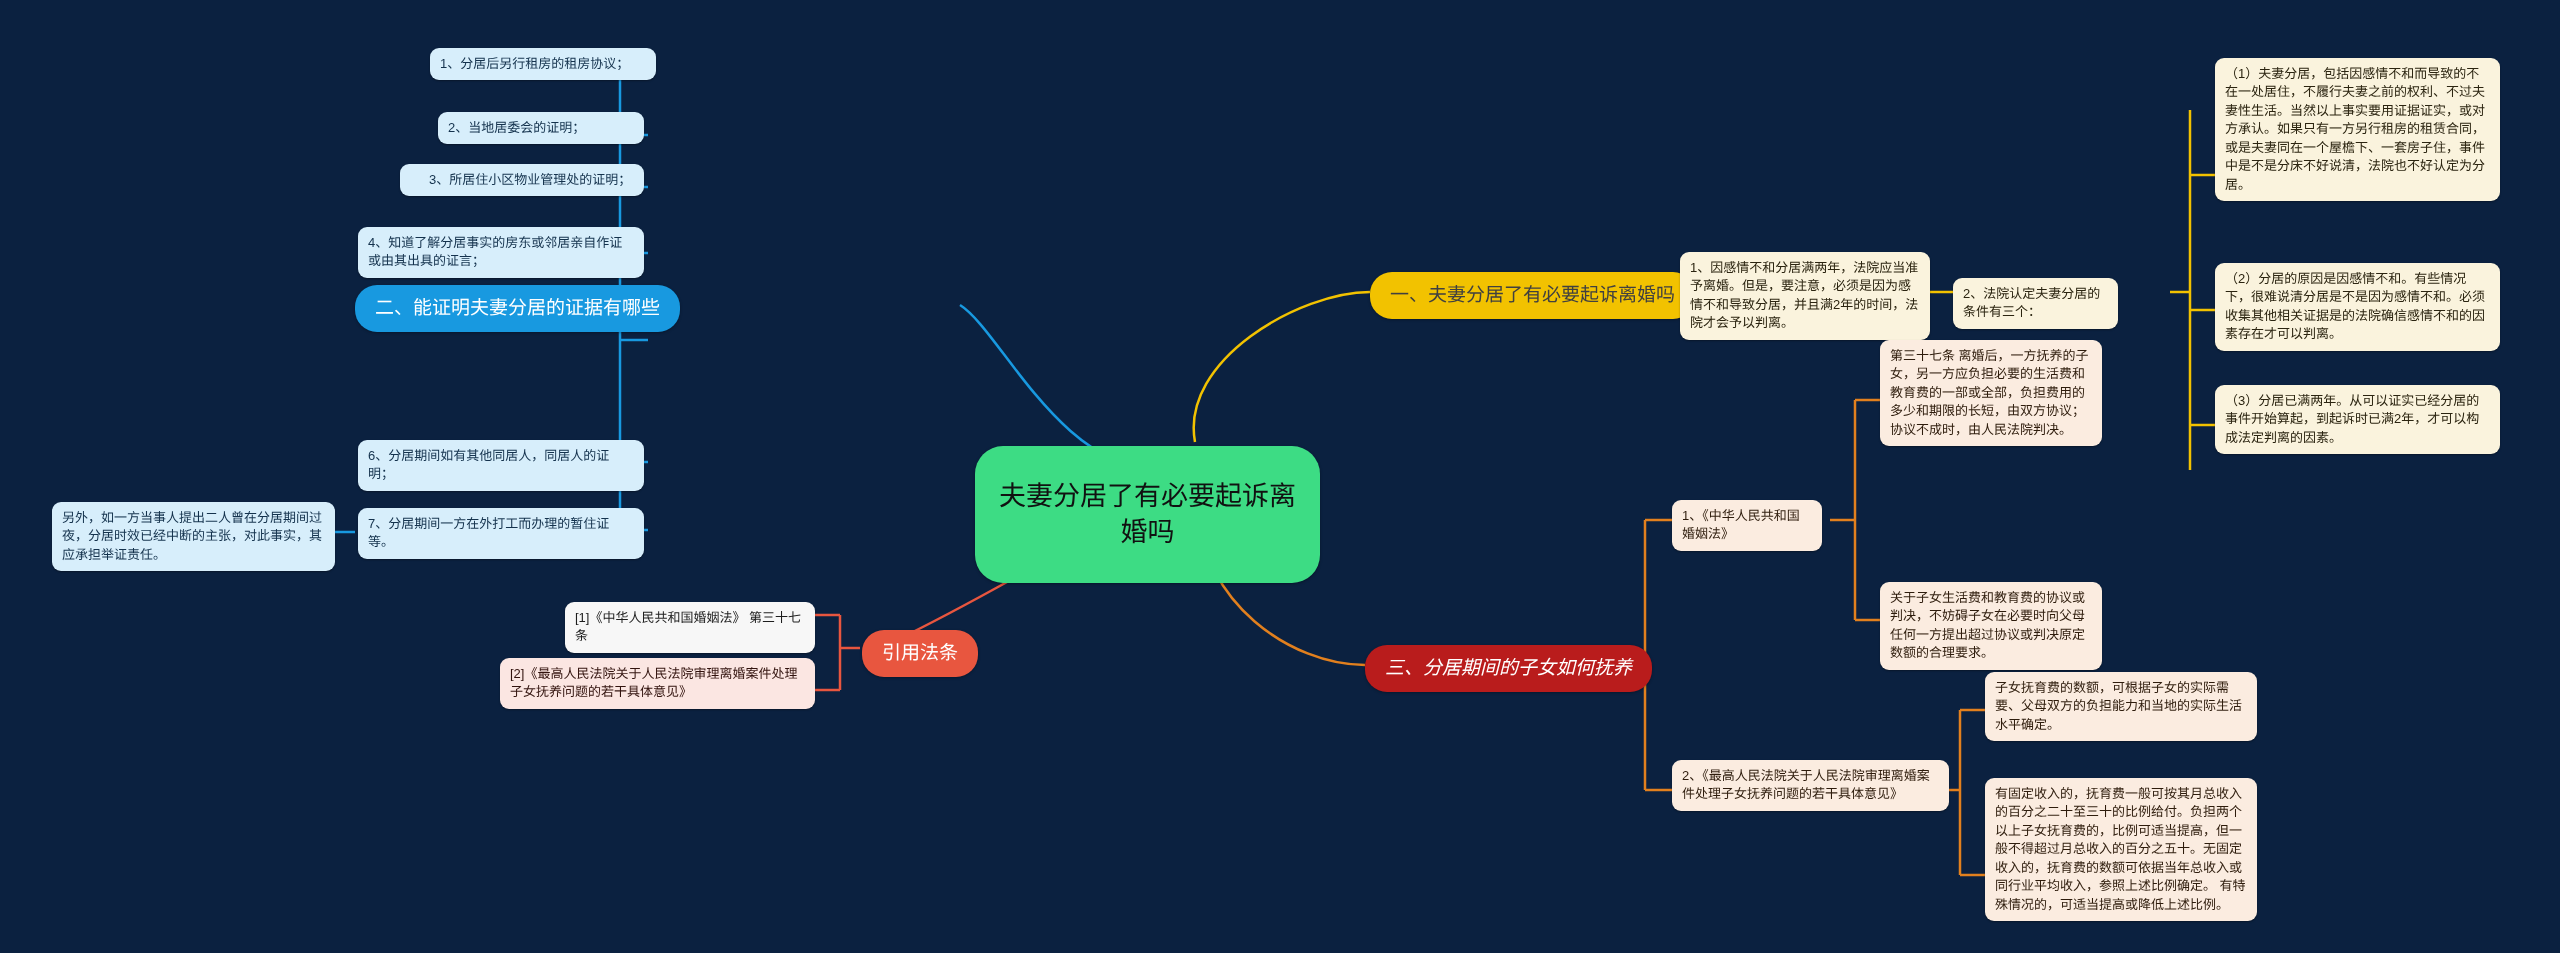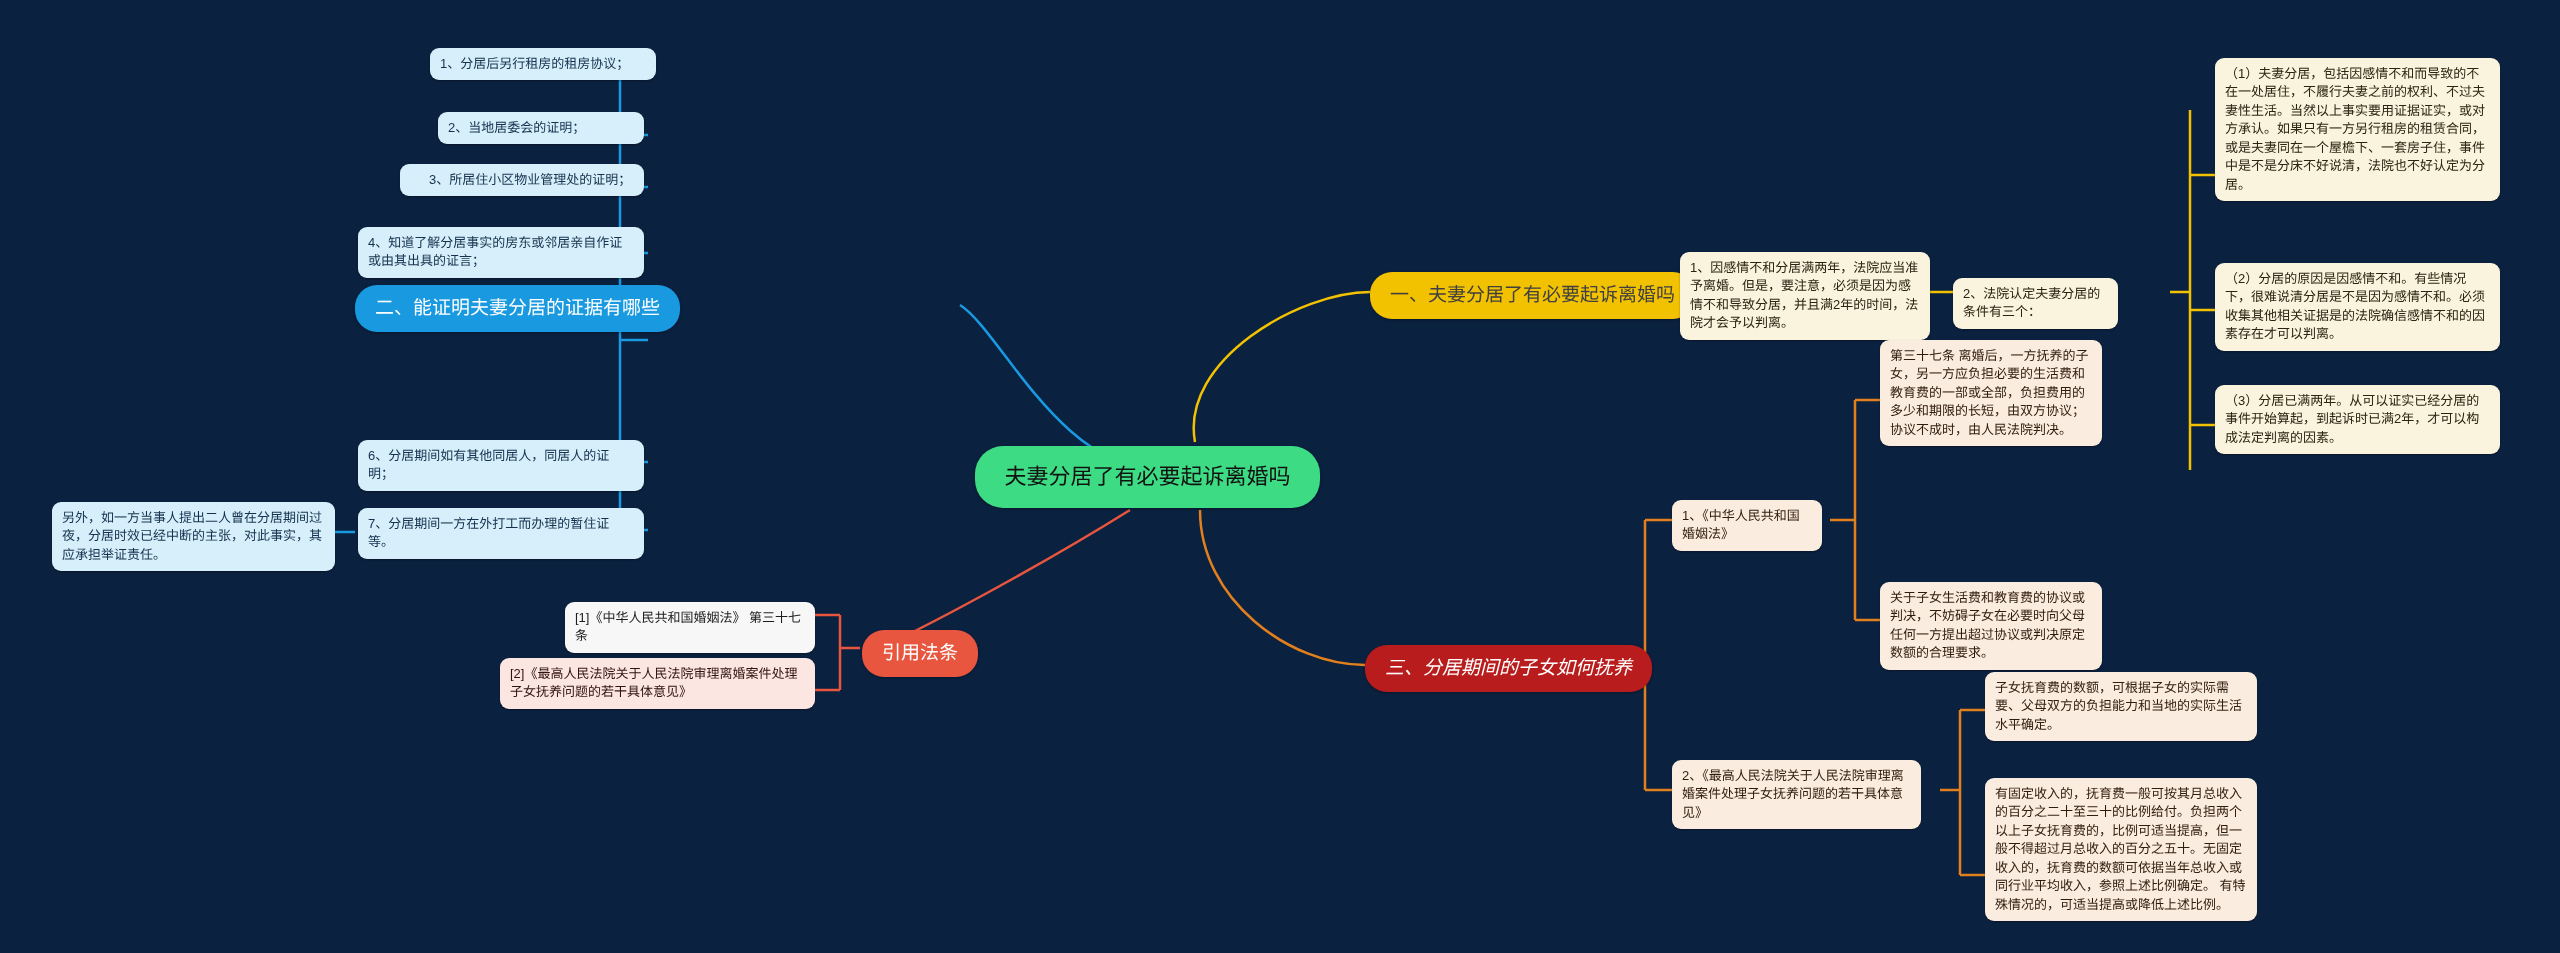--- a/index.html
+++ b/index.html
@@ -37,23 +37,23 @@
     line-height: 1.42;
     white-space: pre-wrap;
     word-break: break-all;
   }
 
   
   .root {
     background: #3ddc84;
     color: #111111;
     border-radius: 28px;
-    font-size: 22px;
+    font-size: 27px;
     text-align: center;
-    padding: 16px 22px;
+    padding: 32px 22px;
     line-height: 1.35;
     box-shadow: 0 1px 3px rgba(0,0,0,.35);
   }
 
   
   .pill {
     border-radius: 22px;
     font-size: 19px;
     padding: 10px 20px;
     text-align: center;
@@ -179,21 +179,21 @@
   <div class="node card yellow" style="left:2215px; top:385px; width:285px;">（3）分居已满两年。从可以证实已经分居的事件开始算起，到起诉时已满2年，才可以构成法定判离的因素。</div>
 
   <div class="node pill orange" style="left:1365px; top:645px;">三、分居期间的子女如何抚养</div>
 
   <div class="node card orange" style="left:1672px; top:500px; width:150px;">1、《中华人民共和国婚姻法》</div>
 
   <div class="node card orange" style="left:1880px; top:340px; width:222px;">第三十七条 离婚后，一方抚养的子女，另一方应负担必要的生活费和教育费的一部或全部，负担费用的多少和期限的长短，由双方协议；协议不成时，由人民法院判决。</div>
 
   <div class="node card orange" style="left:1880px; top:582px; width:222px;">关于子女生活费和教育费的协议或判决，不妨碍子女在必要时向父母任何一方提出超过协议或判决原定数额的合理要求。</div>
 
-  <div class="node card orange" style="left:1672px; top:760px; width:249px;">2、《最高人民法院关于人民法院审理离婚案件处理子女抚养问题的若干具体意见》</div>
+  <div class="node card orange" style="left:1672px; top:760px; width:277px;">2、《最高人民法院关于人民法院审理离婚案件处理子女抚养问题的若干具体意见》</div>
 
   <div class="node card orange" style="left:1985px; top:672px; width:272px;">子女抚育费的数额，可根据子女的实际需要、父母双方的负担能力和当地的实际生活水平确定。</div>
 
   <div class="node card orange" style="left:1985px; top:778px; width:272px;">有固定收入的，抚育费一般可按其月总收入的百分之二十至三十的比例给付。负担两个以上子女抚育费的，比例可适当提高，但一般不得超过月总收入的百分之五十。无固定收入的，抚育费的数额可依据当年总收入或同行业平均收入，参照上述比例确定。 有特殊情况的，可适当提高或降低上述比例。</div>
 
   <div class="node pill red" style="left:862px; top:630px;">引用法条</div>
 
   <div class="node card white" style="left:565px; top:602px; width:250px;">[1]《中华人民共和国婚姻法》 第三十七条</div>
 
   <div class="node card red" style="left:500px; top:658px; width:315px;">[2]《最高人民法院关于人民法院审理离婚案件处理子女抚养问题的若干具体意见》</div>

